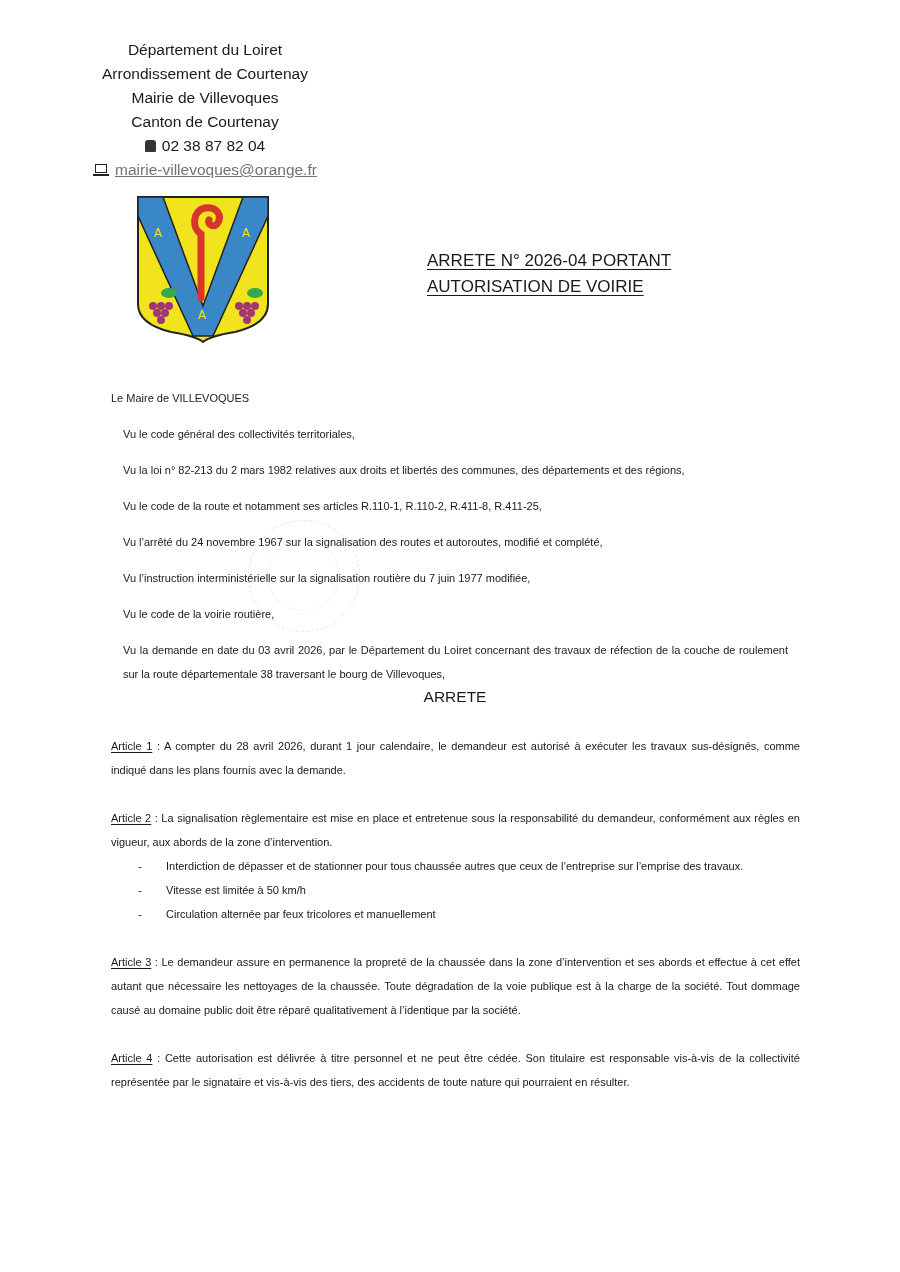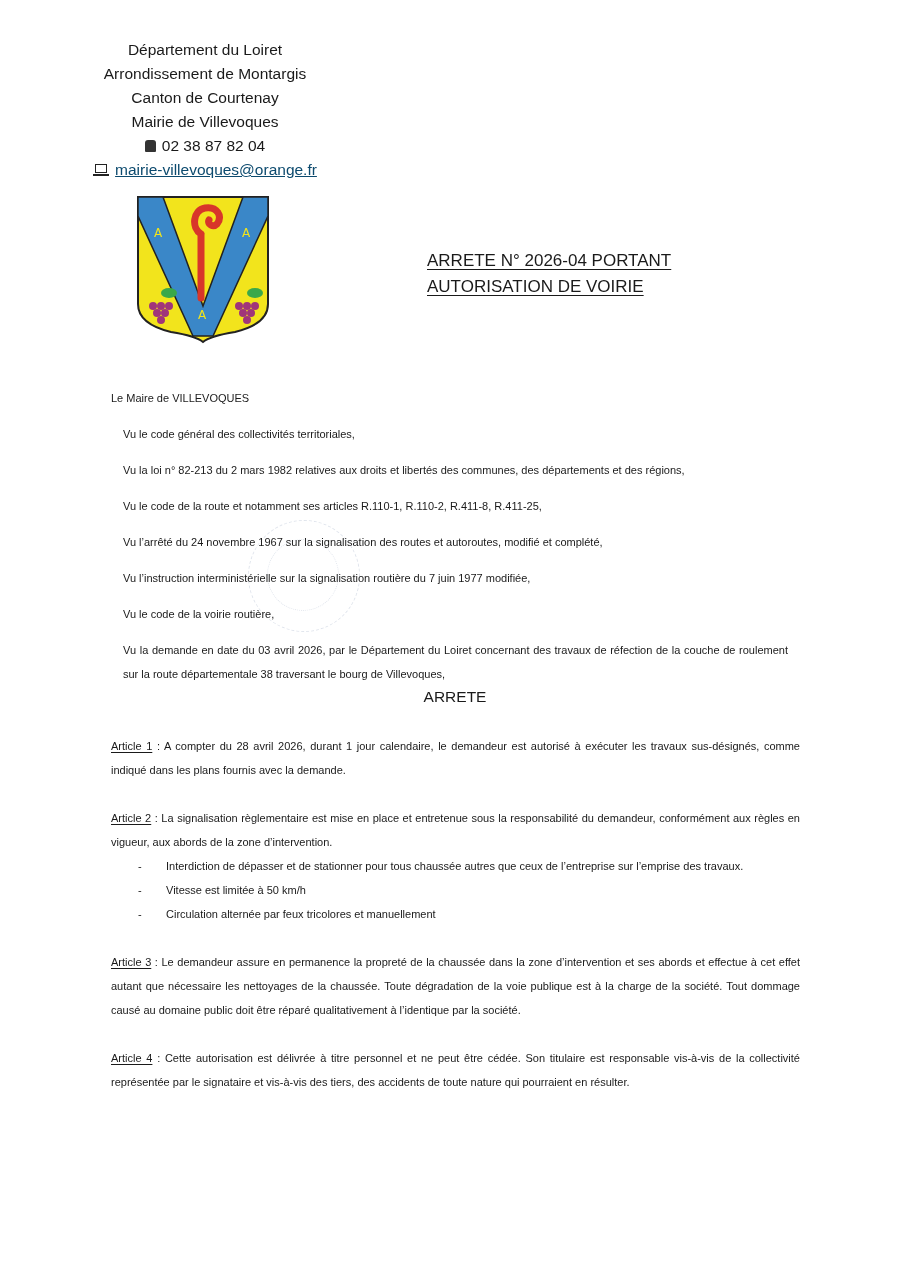--- a/index.html
+++ b/index.html
@@ -23,21 +23,21 @@
       display: inline-block; position: relative; width: 16px; height: 12px;
       margin-right: 6px; vertical-align: -1px;
     }
     .header .laptop-icon .scr {
       position: absolute; left: 2px; top: 0; width: 10px; height: 7px;
       border: 1.5px solid #222;
     }
     .header .laptop-icon .base {
       position: absolute; left: 0; top: 9.5px; width: 16px; height: 2.5px; background: #222;
     }
-    .email-link { color: #0c4a6e; text-decoration: underline; }
+    .email-link { color: #737373; text-decoration: underline; }
 
     
     .coat { position: absolute; left: 135px; top: 194px; width: 136px; height: 150px; }
 
     
     .title {
       position: absolute; left: 427px; top: 248px; width: 300px;
       font-size: 17px; line-height: 26px; text-decoration: underline;
       text-decoration-thickness: 1px; text-underline-offset: 3px;
     }
@@ -73,23 +73,23 @@
     .bullets li { position: relative; padding-left: 55px; text-align: justify; }
     .bullets li .dash { position: absolute; left: 27px; top: 0; }
   </style>
 </head>
 <body>
 
 <div class="page">
 
   <div class="header">
     <span class="line">Département du Loiret</span>
-    <span class="line">Arrondissement de Montargis</span>
+    <span class="line">Arrondissement de Courtenay</span>
+    <span class="line">Mairie de Villevoques</span>
     <span class="line">Canton de Courtenay</span>
-    <span class="line">Mairie de Villevoques</span>
     <span class="line">
       <span class="phone-icon"></span><span>02 38 87 82 04</span>
     </span>
     <span class="line">
       <span class="laptop-icon"><span class="scr"></span><span class="base"></span></span><a class="email-link">mairie-villevoques@orange.fr</a>
     </span>
   </div>
 
   <svg class="coat" viewBox="0 0 136 150">
     <path d="M3 3 H133 V110 Q133 130 100 138 Q75 142 68 148 Q61 142 36 138 Q3 130 3 110 Z" fill="#f2e41c" stroke="#222" stroke-width="2"></path>

